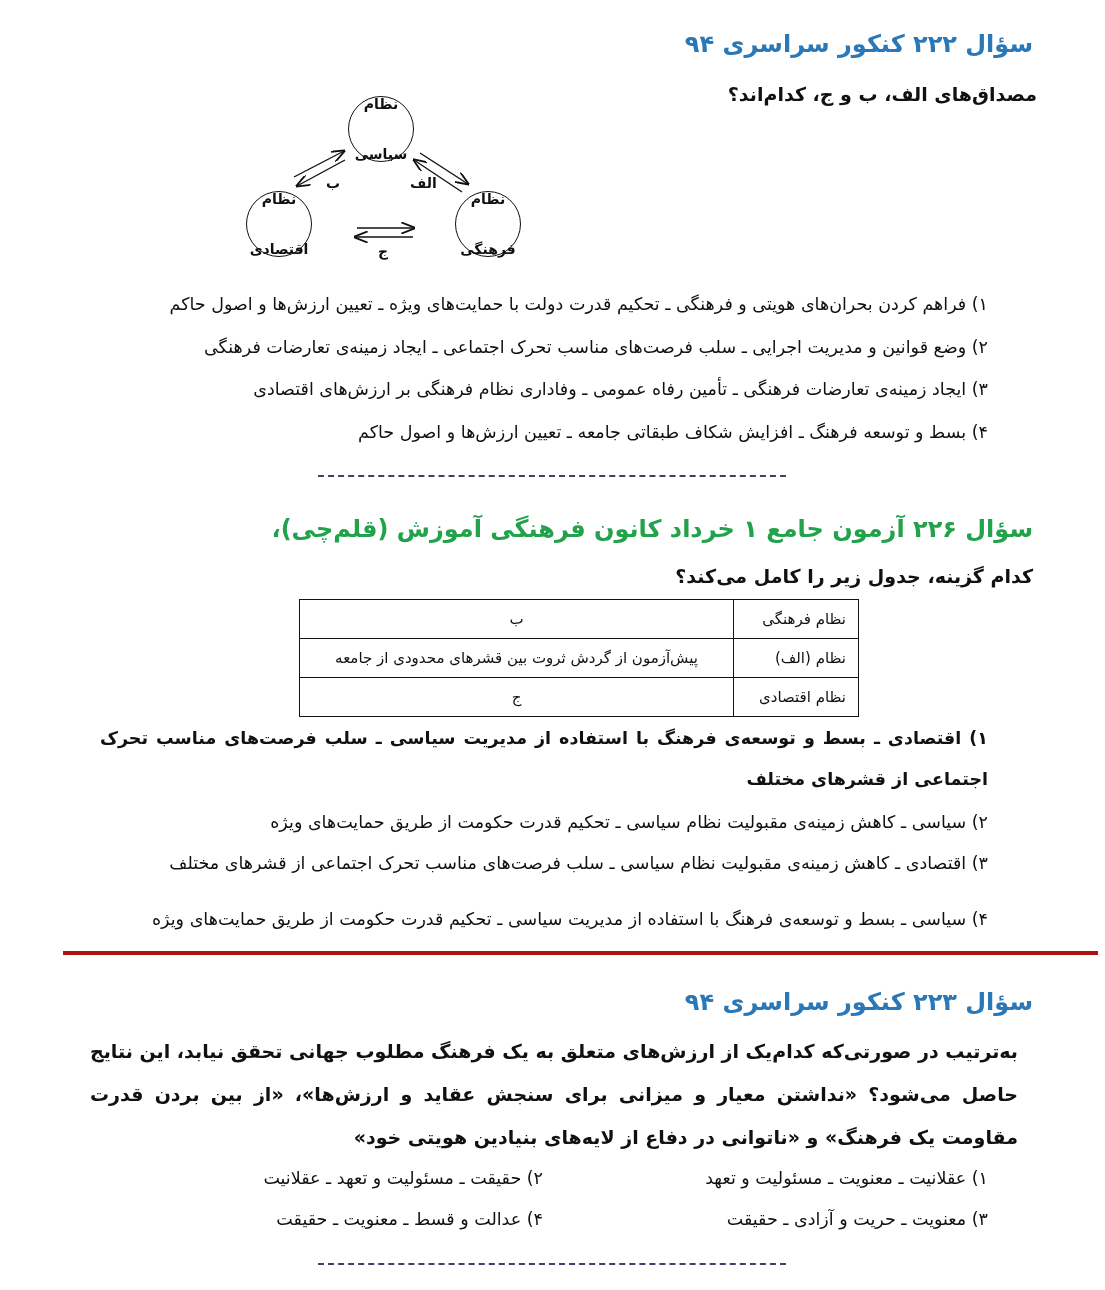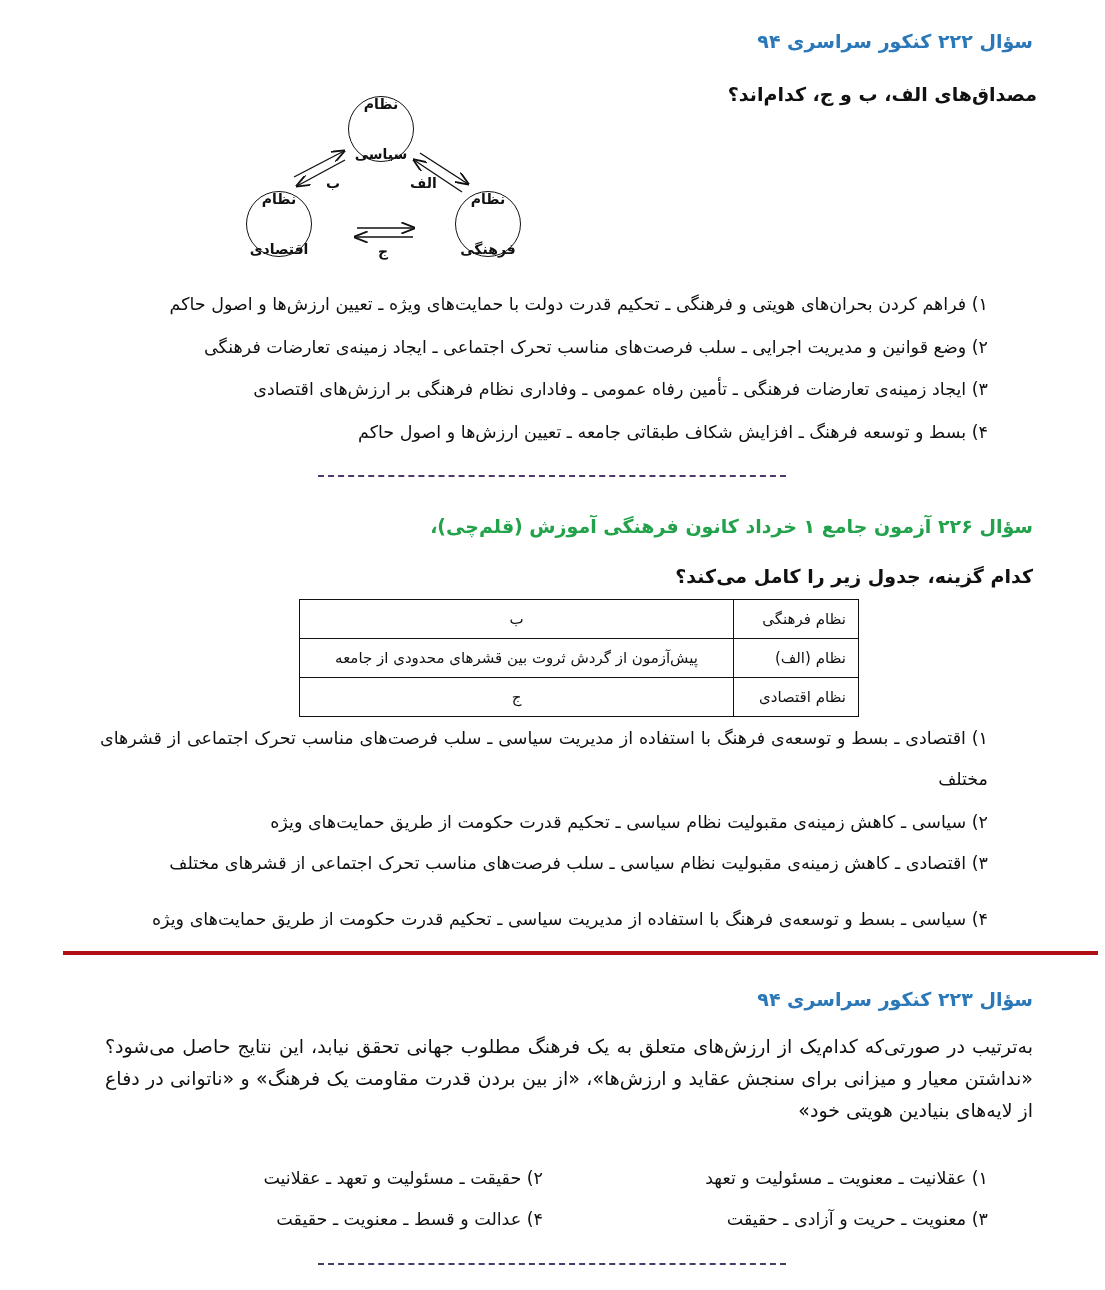--- a/index.html
+++ b/index.html
@@ -2,21 +2,21 @@
 <html><head>
 <meta charset="utf-8">
 <style>
   html, body { margin: 0; padding: 0; background: #ffffff; }
   body {
     width: 1105px; height: 1290px; position: relative; overflow: hidden;
     font-family: "DejaVu Sans", sans-serif; color: #111;
   }
   .rtl { direction: rtl; unicode-bidi: plaintext; }
   .abs { position: absolute; white-space: nowrap; }
-  .qtitle { font-weight: bold; font-size: 19px; }
+  .qtitle { font-weight: bold; font-size: 24px; }
   .qtitle.blue { color: #2a78b8; }
   .qtitle.green { color: #22a24a; }
   .stem { font-weight: bold; font-size: 19px; color: #111; }
   .opt { font-size: 17.5px; color: #111; }
   .dash {
     position: absolute; height: 0; border-top: 2px dashed #4a3a6a;
   }
   .redline {
     position: absolute; left: 63px; width: 1035px; top: 951px; height: 4px; background: #b00f14;
   }
@@ -33,26 +33,26 @@
   table.qt {
     position: absolute; left: 299px; top: 599px; width: 560px; border-collapse: collapse;
     direction: rtl; font-size: 15px;
   }
   table.qt td {
     border: 1.3px solid #111; height: 38px; padding: 0 12px; white-space: nowrap;
   }
   table.qt td.head { width: 100px; text-align: right; }
   table.qt td.val { text-align: center; }
   .para {
-    position: absolute; left: 105px; width: 928px; direction: rtl; text-align: justify;
-    text-align-last: right; font-weight: normal; font-size: 19px; line-height: 32px;
+    position: absolute; left: 90px; width: 928px; direction: rtl; text-align: justify;
+    text-align-last: right; font-weight: bold; font-size: 19px; line-height: 43px;
   }
   .opt-wrap {
     position: absolute; left: 100px; width: 888px; direction: rtl; text-align: justify;
-    text-align-last: right; font-size: 17.5px; line-height: 41px;
+    text-align-last: right; font-size: 17.5px; line-height: 41px; font-weight: bold;
   }
 </style>
 </head>
 <body>
 
 <div class="abs rtl qtitle blue" style="right:72px; top:30px;">سؤال ۲۲۲ کنکور سراسری ۹۴</div>
 <div class="abs rtl stem" style="right:68px; top:83px;">مصداق‌های الف، ب و ج، کدام‌اند؟</div>
 
 <div>
   <svg class="arrows" width="1105" height="300">

